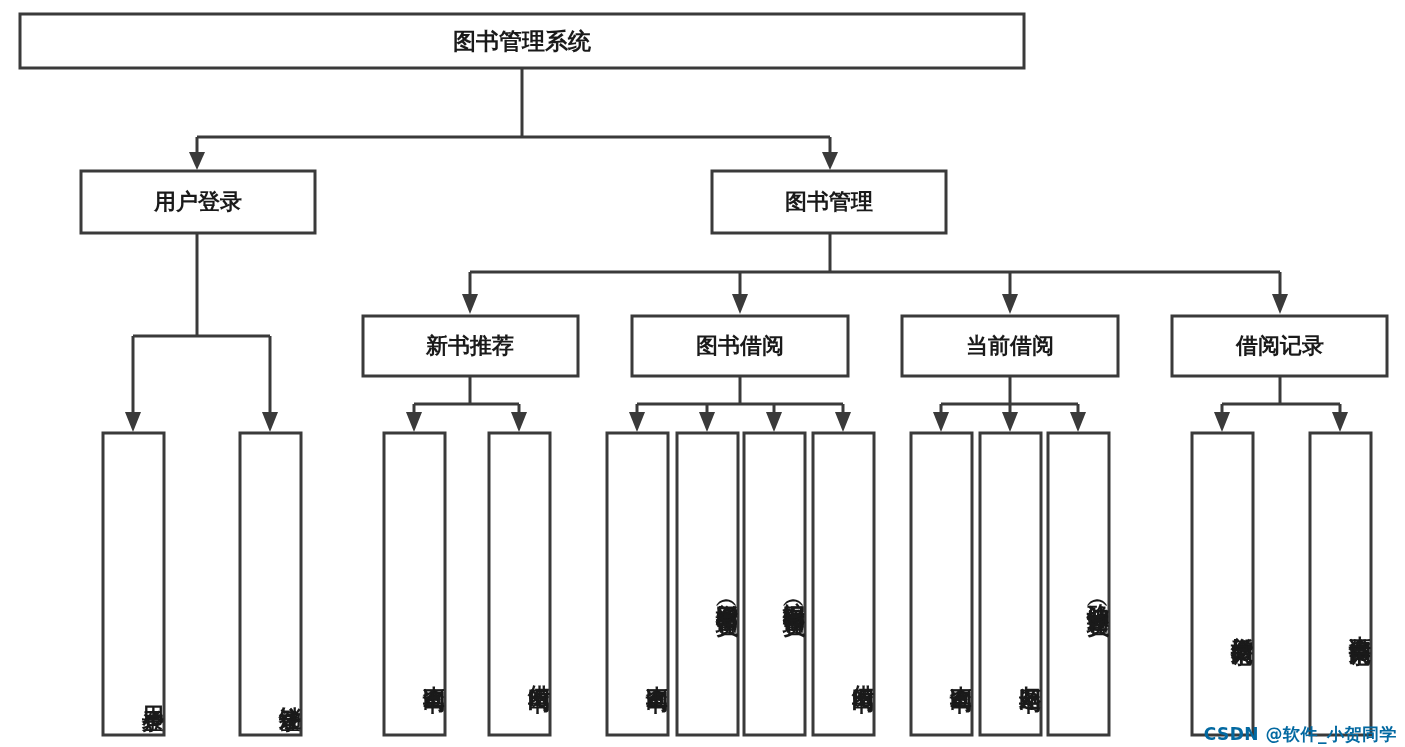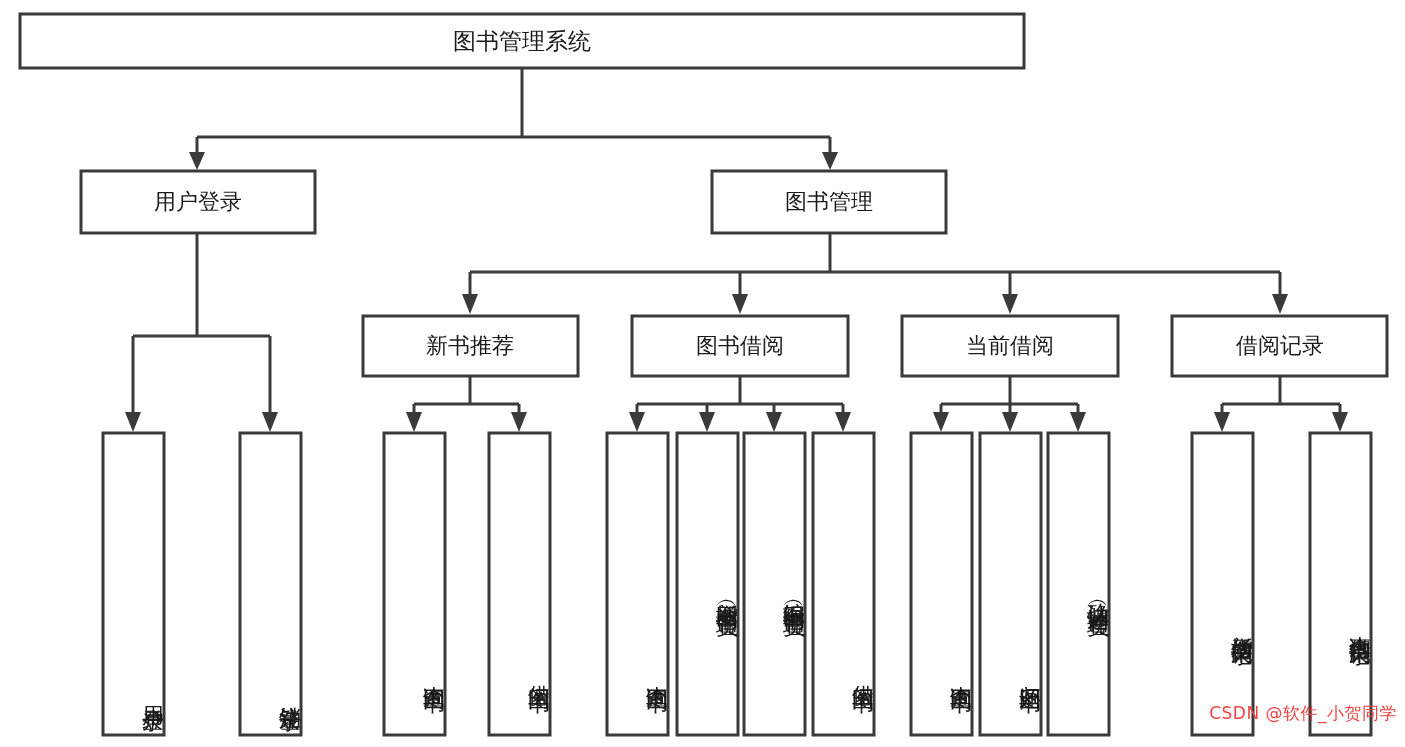--- a/index.html
+++ b/index.html
@@ -11,20 +11,21 @@
     width: 1405px;
     height: 747px;
     font-family: "DejaVu Sans", "Liberation Sans", sans-serif;
     overflow: hidden;
   }
   #diagram-root {
     position: relative;
     width: 1405px;
     height: 747px;
     background: #ffffff;
+    font-weight: bold;
   }
   svg.flow {
     position: absolute;
     left: 0;
     top: 0;
     width: 1405px;
     height: 747px;
   }
   .node-box {
     fill: #ffffff;
@@ -61,24 +62,24 @@
     line-height: 1;
     display: flex;
     align-items: flex-start;
     justify-content: center;
     white-space: nowrap;
     pointer-events: none;
   }
   .watermark {
     position: absolute;
     right: 8px;
-    bottom: 22px;
+    bottom: 1px;
     font-family: "DejaVu Sans", "Liberation Sans", sans-serif;
     font-size: 17px;
-    color: #ef4444;
+    color: #0369a1;
     letter-spacing: 0.5px;
     white-space: nowrap;
   }
 </style>
 </head>
 <body>
 
 <div id="diagram-root">
 
   <svg class="flow" viewBox="0 0 1405 747">

